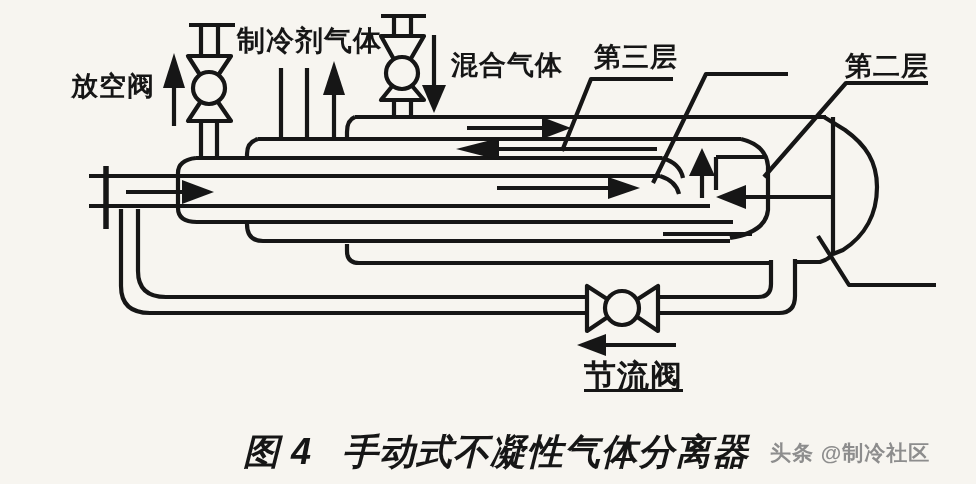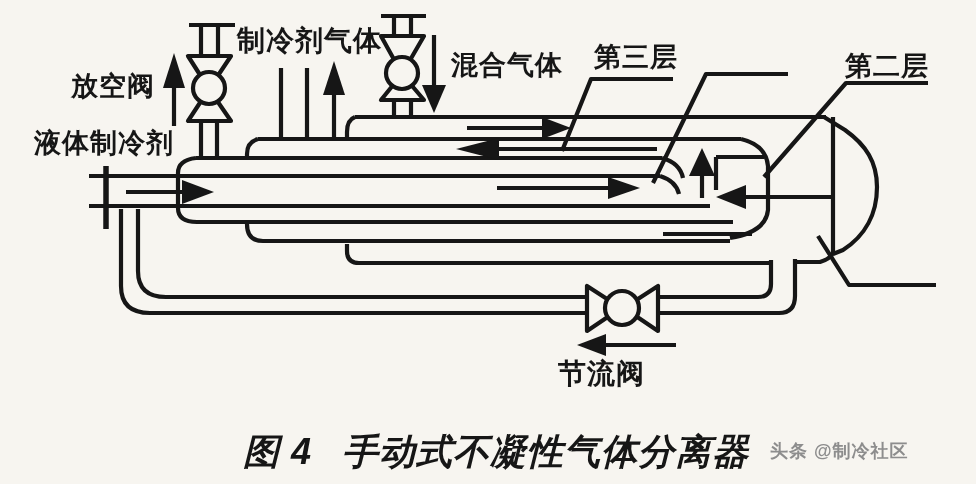--- a/index.html
+++ b/index.html
@@ -31,21 +31,21 @@
     letter-spacing:1px;
   }
   .caption{
     position:absolute;left:243px;top:434px;
     font-size:36px;font-weight:800;color:var(--ink);
     line-height:1;white-space:nowrap;letter-spacing:1px;font-style:italic;
   }
   .caption .fig-no{margin-right:30px;}
   .watermark{
     position:absolute;left:770px;top:442px;
-    font-size:18px;font-weight:700;color:var(--wm);
+    font-size:21px;font-weight:700;color:var(--wm);
     line-height:1;white-space:nowrap;letter-spacing:1px;
   }
 </style>
 </head>
 <body>
 
 <div class="stage">
 
   <svg width="976" height="484" viewBox="0 0 976 484">
 
@@ -169,22 +169,21 @@
       <path class="ln" d="M928 83 H846 L764 177"></path>
       <path class="ln" d="M818 236 L849 285 H936"></path>
     </g>
   </svg>
 
   <div class="lbl" style="left:71px;top:73px;">放空阀</div>
   <div class="lbl" style="left:451px;top:52px;">混合气体</div>
   <div class="lbl" style="left:237px;top:27px;font-size:28px;">制冷剂气体</div>
   <div class="lbl" style="left:594px;top:44px;">第三层</div>
   <div class="lbl" style="left:845px;top:53px;">第二层</div>
-  <div class="lbl" style="left:34px;top:130px;">液体制冷剂</div>
-  <div class="lbl" style="left:558px;top:360px;font-size:28px;">节流阀</div>
+  <div class="lbl" style="left:584px;top:360px;font-size:32px;text-decoration:underline;">节流阀</div>
 
   <div class="caption">
     <span class="fig-no">图 4</span><span>手动式不凝性气体分离器</span>
   </div>
 
   <div class="watermark">
     <span>头条 @制冷社区</span>
   </div>
 
 </div>

